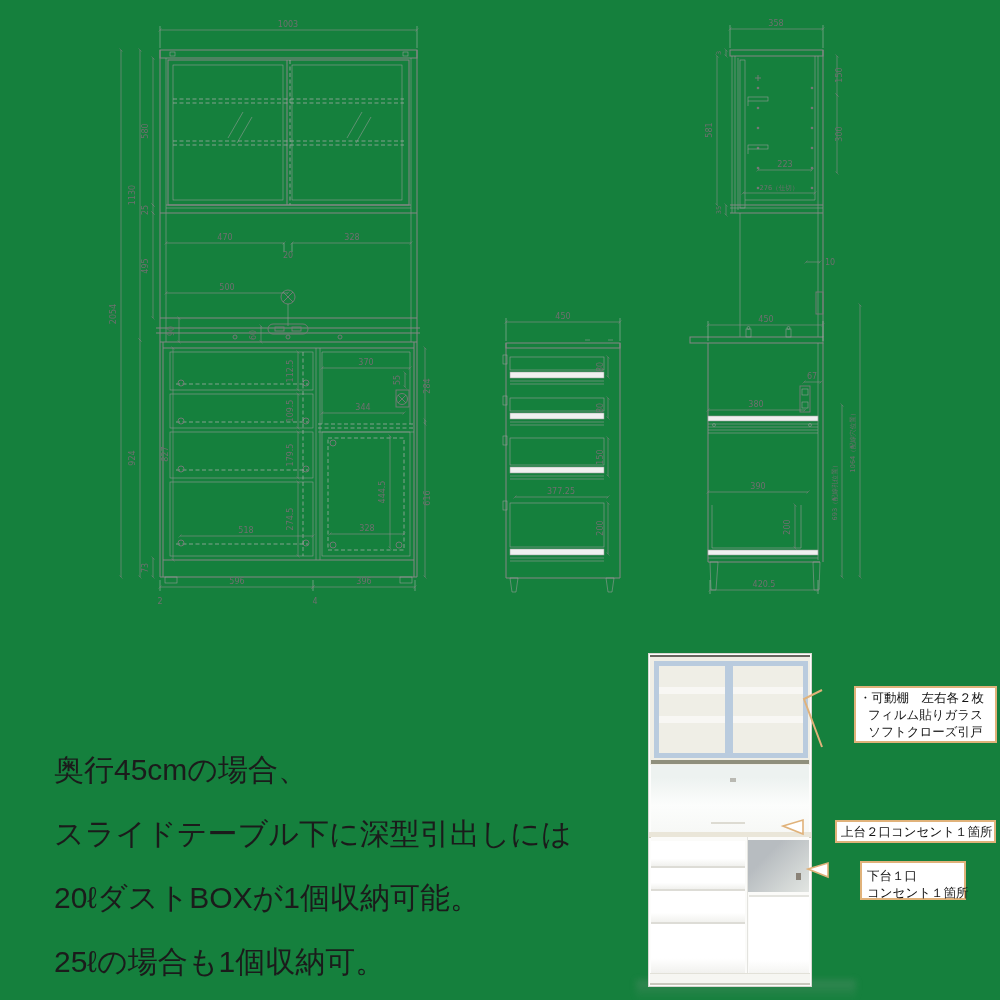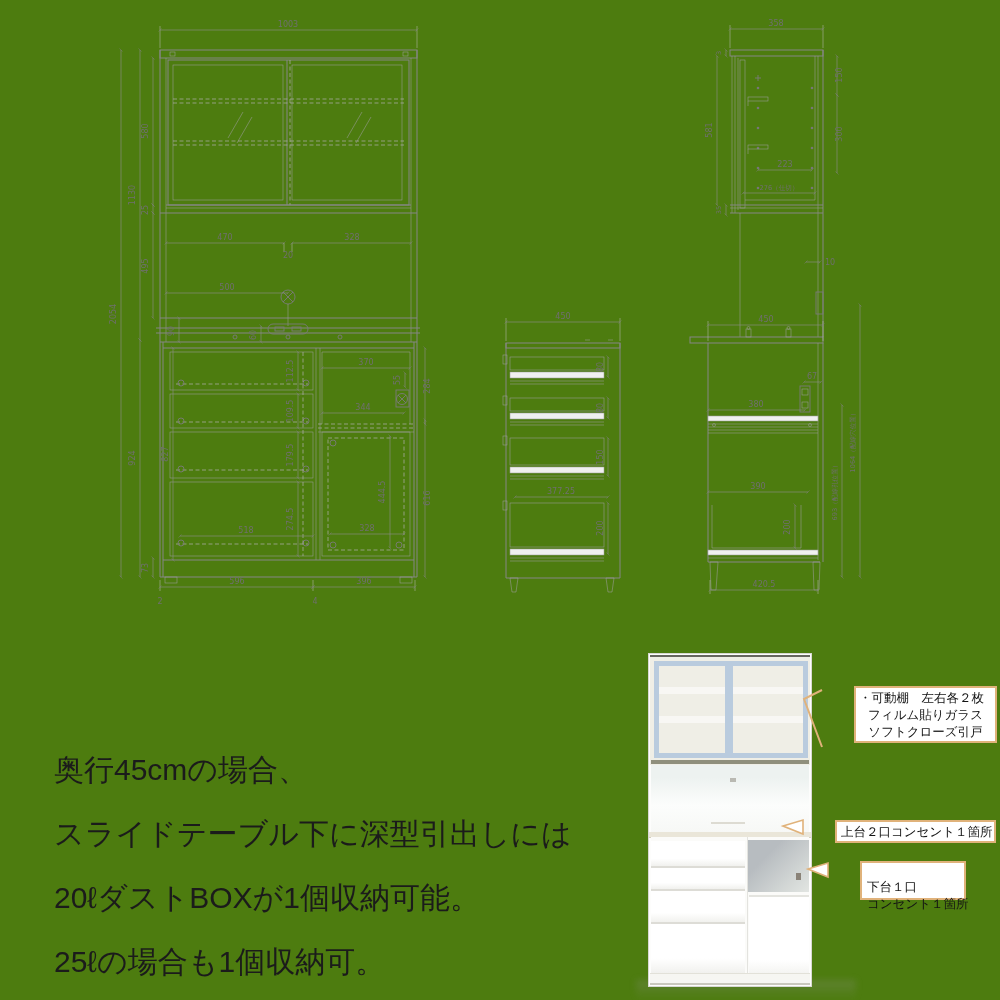--- a/index.html
+++ b/index.html
@@ -1,16 +1,16 @@
 <!DOCTYPE html>
 <html><head>
 <meta charset="utf-8">
 <style>
   html,body{margin:0;padding:0;background:#fff;}
-  .canvas{position:relative;width:1000px;height:1000px;background:#4d7c0f;overflow:hidden;
+  .canvas{position:relative;width:1000px;height:1000px;background:#15803d;overflow:hidden;
           font-family:"Liberation Sans","DejaVu Sans",sans-serif;}
   
   #drawing{position:absolute;left:0;top:0;z-index:2;pointer-events:none;}
   #drawing text{font-family:"DejaVu Sans","Liberation Sans",sans-serif;}
   .dt {font-size:8px;fill:#6f6f6f;text-anchor:middle;}
   .dts{font-size:6.6px;fill:#6f6f6f;text-anchor:middle;}
   .ln {stroke:#868686;stroke-width:1;fill:none;}
   .lt {stroke:#9d9d9d;stroke-width:.55;fill:none;}
   .dsh{stroke:#b3b3b3;stroke-width:.7;fill:none;stroke-dasharray:4 2.5;}
   .dim{stroke:#8f8f8f;stroke-width:.6;fill:none;marker-start:url(#tk);marker-end:url(#tk);}
@@ -42,21 +42,21 @@
   .right-door{position:absolute;left:98px;right:0;top:58px;bottom:0;background:linear-gradient(180deg,#ffffff 0 80%,#f2f2ef);
          border-top:2px solid #e4e4df;box-sizing:border-box;}
   .base-sec{position:absolute;left:1px;right:1px;bottom:1px;height:9px;background:#f6f6f2;
          border-top:1px solid #e2e1d8;border-bottom:2px solid #c9c8bd;}
   
   .callout{position:absolute;z-index:3;background:#fff;border:2px solid #e0b27a;color:#141414;
          font-family:"Liberation Sans","DejaVu Sans",sans-serif;box-sizing:border-box;margin-left:32px;}
   .co1{left:822px;top:686px;width:143px;height:57px;font-size:12.5px;line-height:17px;padding:2px 3px;text-align:center;}
   .co1 .l1{text-align:left;}
   .co2{left:803px;top:820px;width:161px;height:23px;font-size:12.5px;line-height:18px;padding:1px 4px;white-space:nowrap;}
-  .co3{left:828px;top:861px;width:106px;height:39px;font-size:12.5px;line-height:17px;padding:16px 5px;white-space:nowrap;}
+  .co3{left:828px;top:861px;width:106px;height:39px;font-size:12.5px;line-height:17px;padding:5px 5px;white-space:nowrap;}
   
   .desc{position:absolute;left:44px;top:733px;width:600px;z-index:3;color:#1b1b1b;}
   .desc p{margin:10px;font-size:30px;line-height:54px;font-family:"Liberation Sans","DejaVu Sans",sans-serif;}
 </style>
 </head>
 <body>
 
 <div class="canvas">
 
   <svg id="drawing" width="1000" height="1000" viewBox="0 0 1000 1000">

